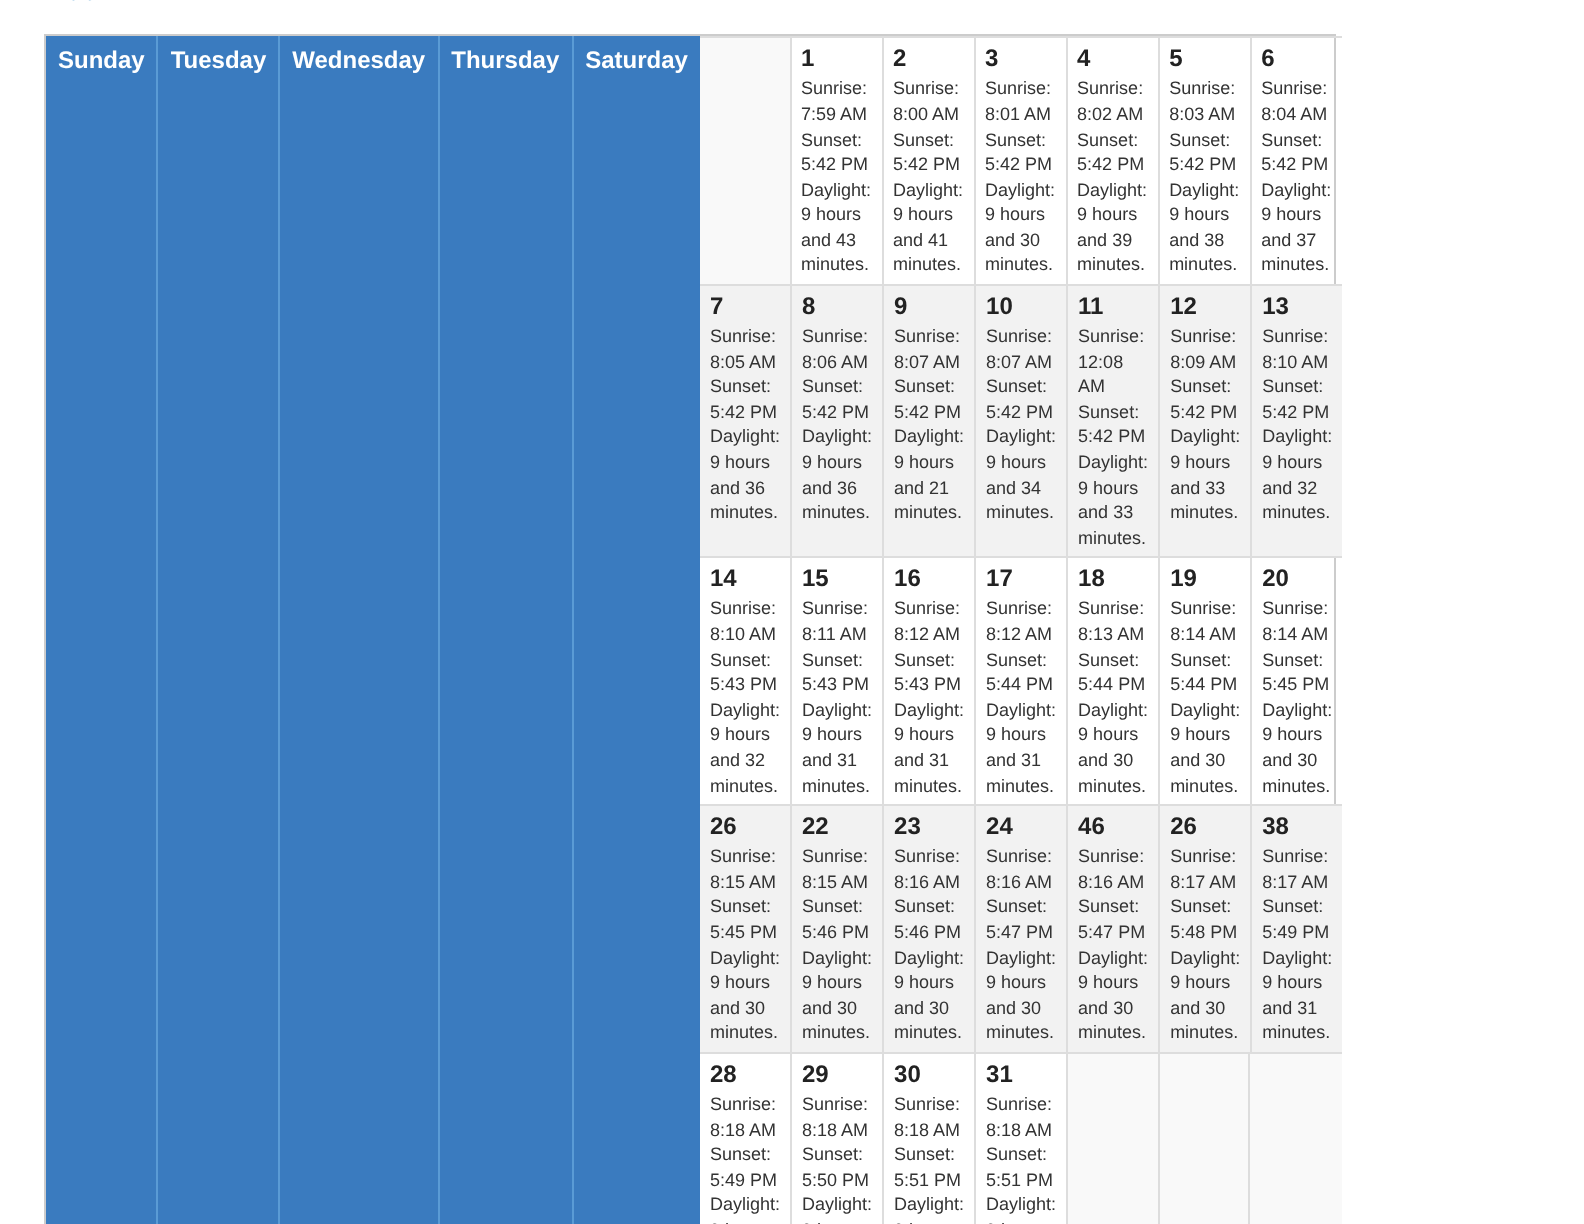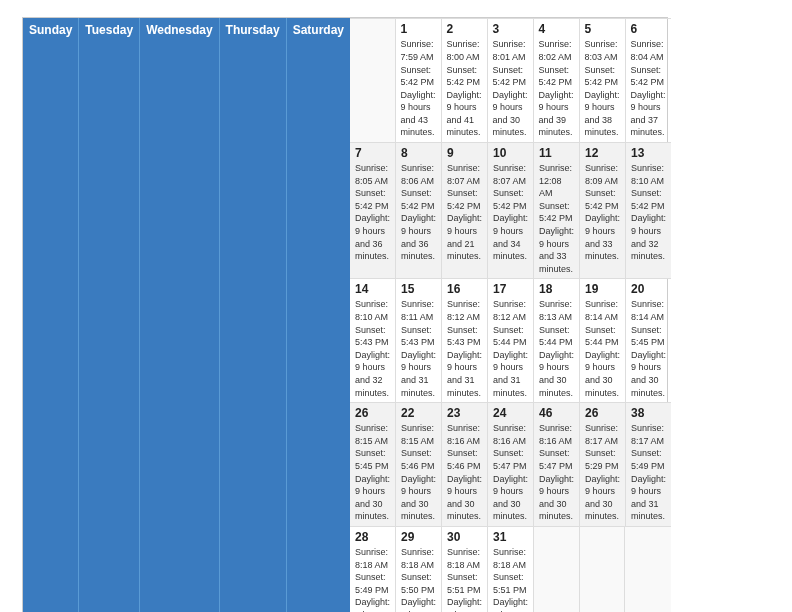--- a/index.html
+++ b/index.html
@@ -308,21 +308,21 @@
           <div class="cal-cell">
             <div class="day-num">46</div>
             <div class="cell-line">Sunrise: 8:16 AM</div>
             <div class="cell-line">Sunset: 5:47 PM</div>
             <div class="cell-line">Daylight: 9 hours</div>
             <div class="cell-line">and 30 minutes.</div>
           </div>
           <div class="cal-cell">
             <div class="day-num">26</div>
             <div class="cell-line">Sunrise: 8:17 AM</div>
-            <div class="cell-line">Sunset: 5:29 PM</div>
+            <div class="cell-line">Sunset: 5:48 PM</div>
             <div class="cell-line">Daylight: 9 hours</div>
             <div class="cell-line">and 30 minutes.</div>
           </div>
           <div class="cal-cell">
             <div class="day-num">38</div>
             <div class="cell-line">Sunrise: 8:17 AM</div>
             <div class="cell-line">Sunset: 5:49 PM</div>
             <div class="cell-line">Daylight: 9 hours</div>
             <div class="cell-line">and 31 minutes.</div>
           </div>

